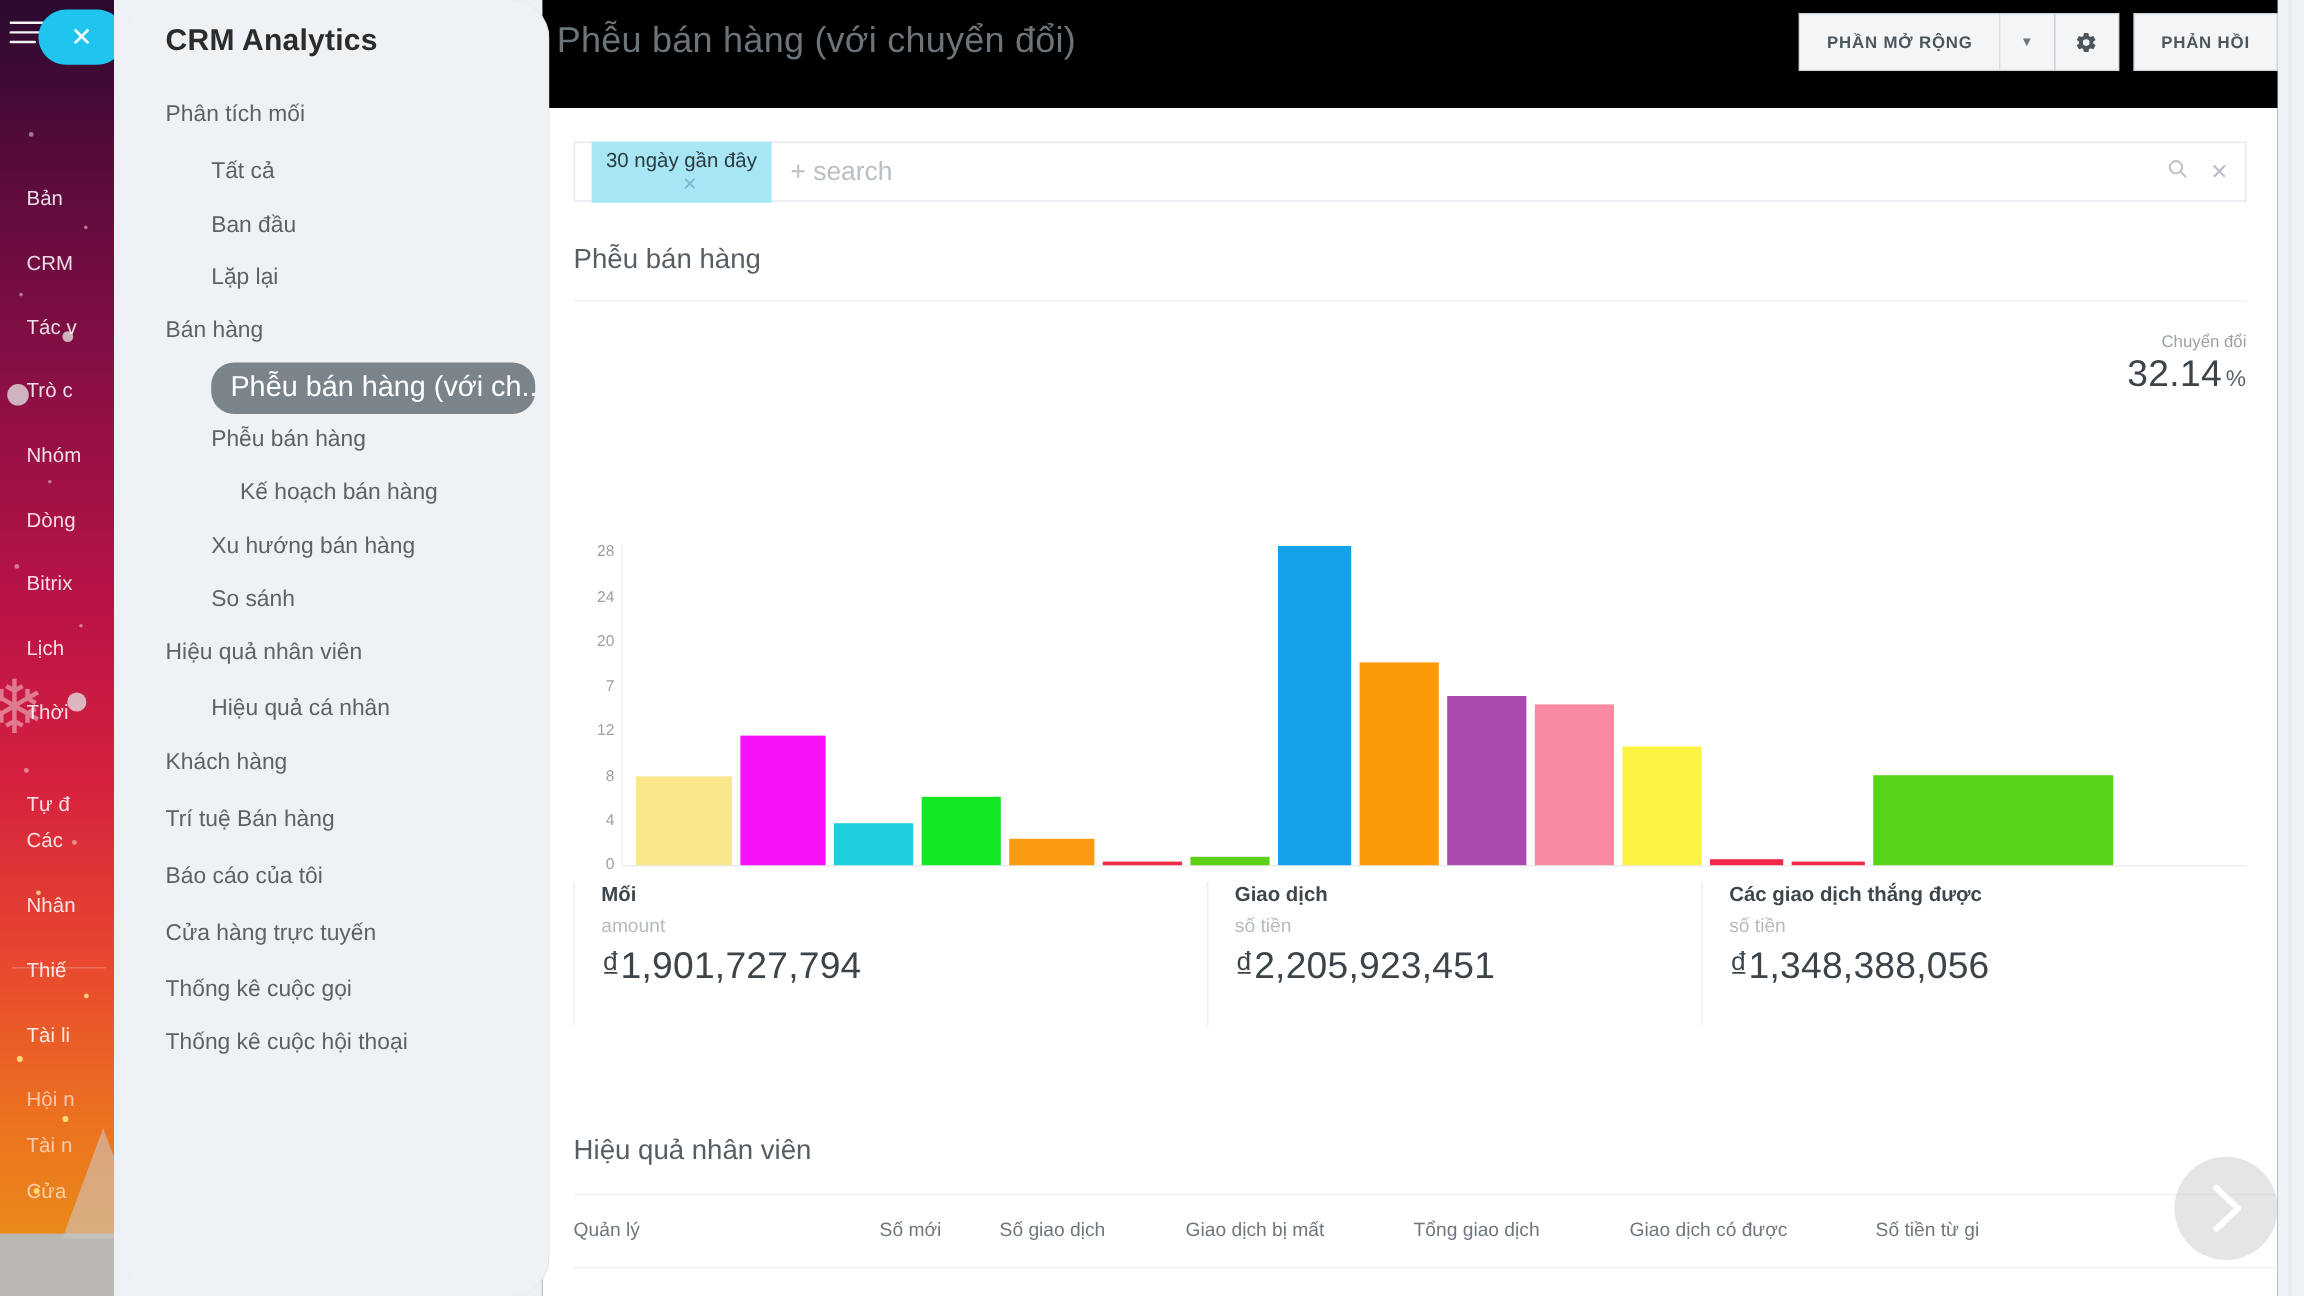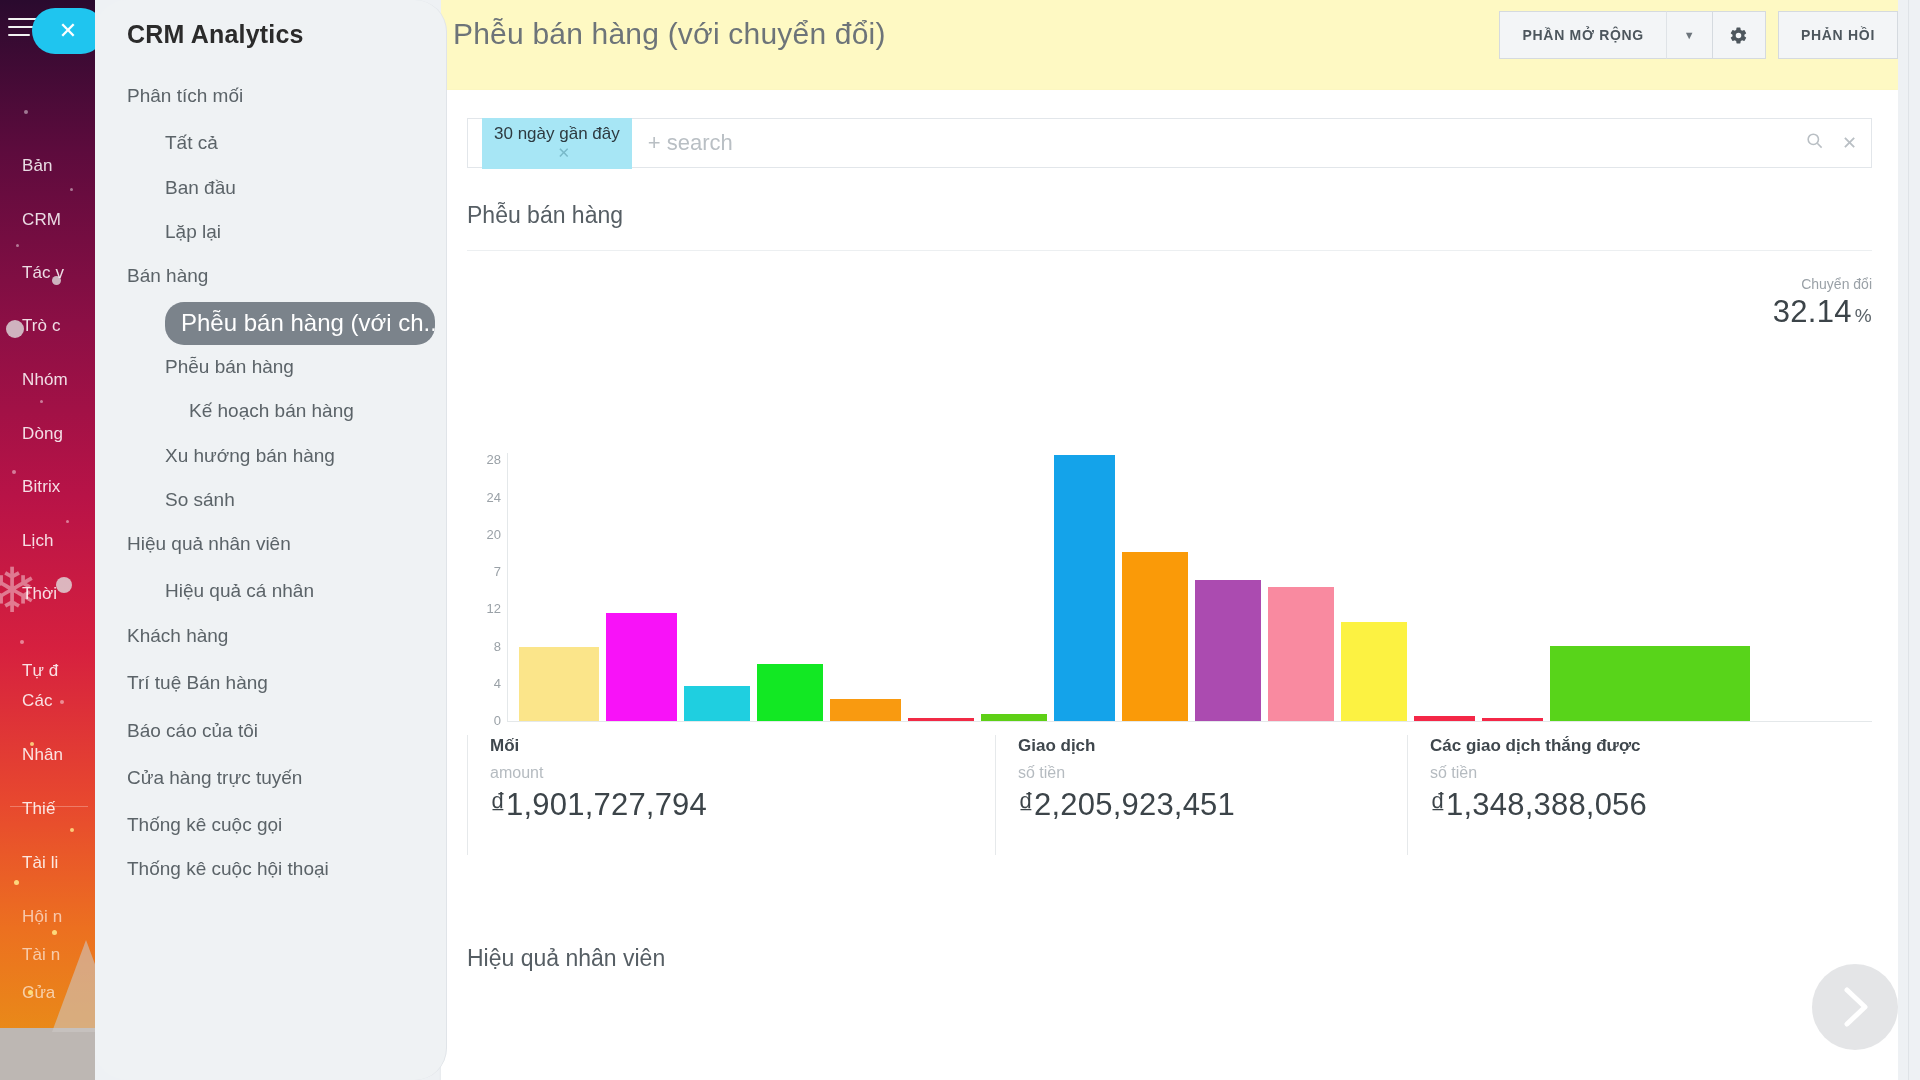--- a/index.html
+++ b/index.html
@@ -60,21 +60,21 @@
     letter-spacing: .1px;
   }
   .bx-item.dim { color: rgba(255,255,255,.62); }
   #bx-divider {
     position: absolute; left: 10px; width: 78px; height: 1px;
     background: rgba(255,255,255,.28); top: 806px;
   }
 
   
   #submenu {
-    position: absolute; left: 95px; top: 0; width: 352px; height: 1080px;
+    position: absolute; left: 106px; top: 0; width: 352px; height: 1080px;
     background: #eff2f4; z-index: 10;
     border-right: 1px solid #e0e4e8;
     border-radius: 32px;
   }
   #submenu-title {
     position: absolute; left: 32px; top: 20px;
     font-size: 25px; font-weight: bold; color: #2b2b2b;
     letter-spacing: .2px;
   }
   .sm-item {
@@ -87,22 +87,22 @@
   .sm-item.active { }
   .sm-item.active .pill {
     background: #7b838b; color: #ffffff;
     border-radius: 19px; padding: 7px 16px 8px 16px;
     font-size: 24px; display: inline-block; white-space: nowrap;
     overflow: hidden; max-width: 270px;
   }
 
   
   #main {
-    position: absolute; left: 441px; top: 0; right: 0; height: 1080px;
-    background: #fef9c3; z-index: 5;
+    position: absolute; left: 452px; top: 0; right: 0; height: 1080px;
+    background: #000000; z-index: 5;
   }
   #topbar { position: absolute; left: 0; top: 0; right: 0; height: 84px; }
   #page-title {
     position: absolute; left: 12px; top: 17px;
     font-size: 30px; color: #6d7479; font-weight: normal;
     letter-spacing: .2px; white-space: nowrap;
   }
   #topbar-actions {
     position: absolute; right: 22px; top: 11px;
     display: flex; align-items: stretch; height: 48px;
@@ -437,20 +437,29 @@
         </div>
         <div class="metric" style="left: 940px; width: 250px;">
           <div class="m-title">Các giao dịch thắng được</div>
           <div class="m-sub">số tiền</div>
           <div class="m-val">₫1,348,388,056</div>
         </div>
       </div>
 
     <div id="emp-title">Hiệu quả nhân viên</div>
     <div id="emp-table">
+      <div id="emp-head">
+          <div class="th" style="left: 0px;">Quản lý</div>
+          <div class="th" style="left: 255px;">Số mới</div>
+          <div class="th" style="left: 355px;">Số giao dịch</div>
+          <div class="th" style="left: 510px;">Giao dịch bị mất</div>
+          <div class="th" style="left: 700px;">Tổng giao dịch</div>
+          <div class="th" style="left: 880px;">Giao dịch có được</div>
+          <div class="th" style="left: 1085px;">Số tiền từ gi</div>
+        </div>
       <div id="emp-row">
         
         
       </div>
     </div>
 
   </div>
 
   <div id="next-fab">
     <svg width="34" height="46" viewBox="0 0 34 46">

